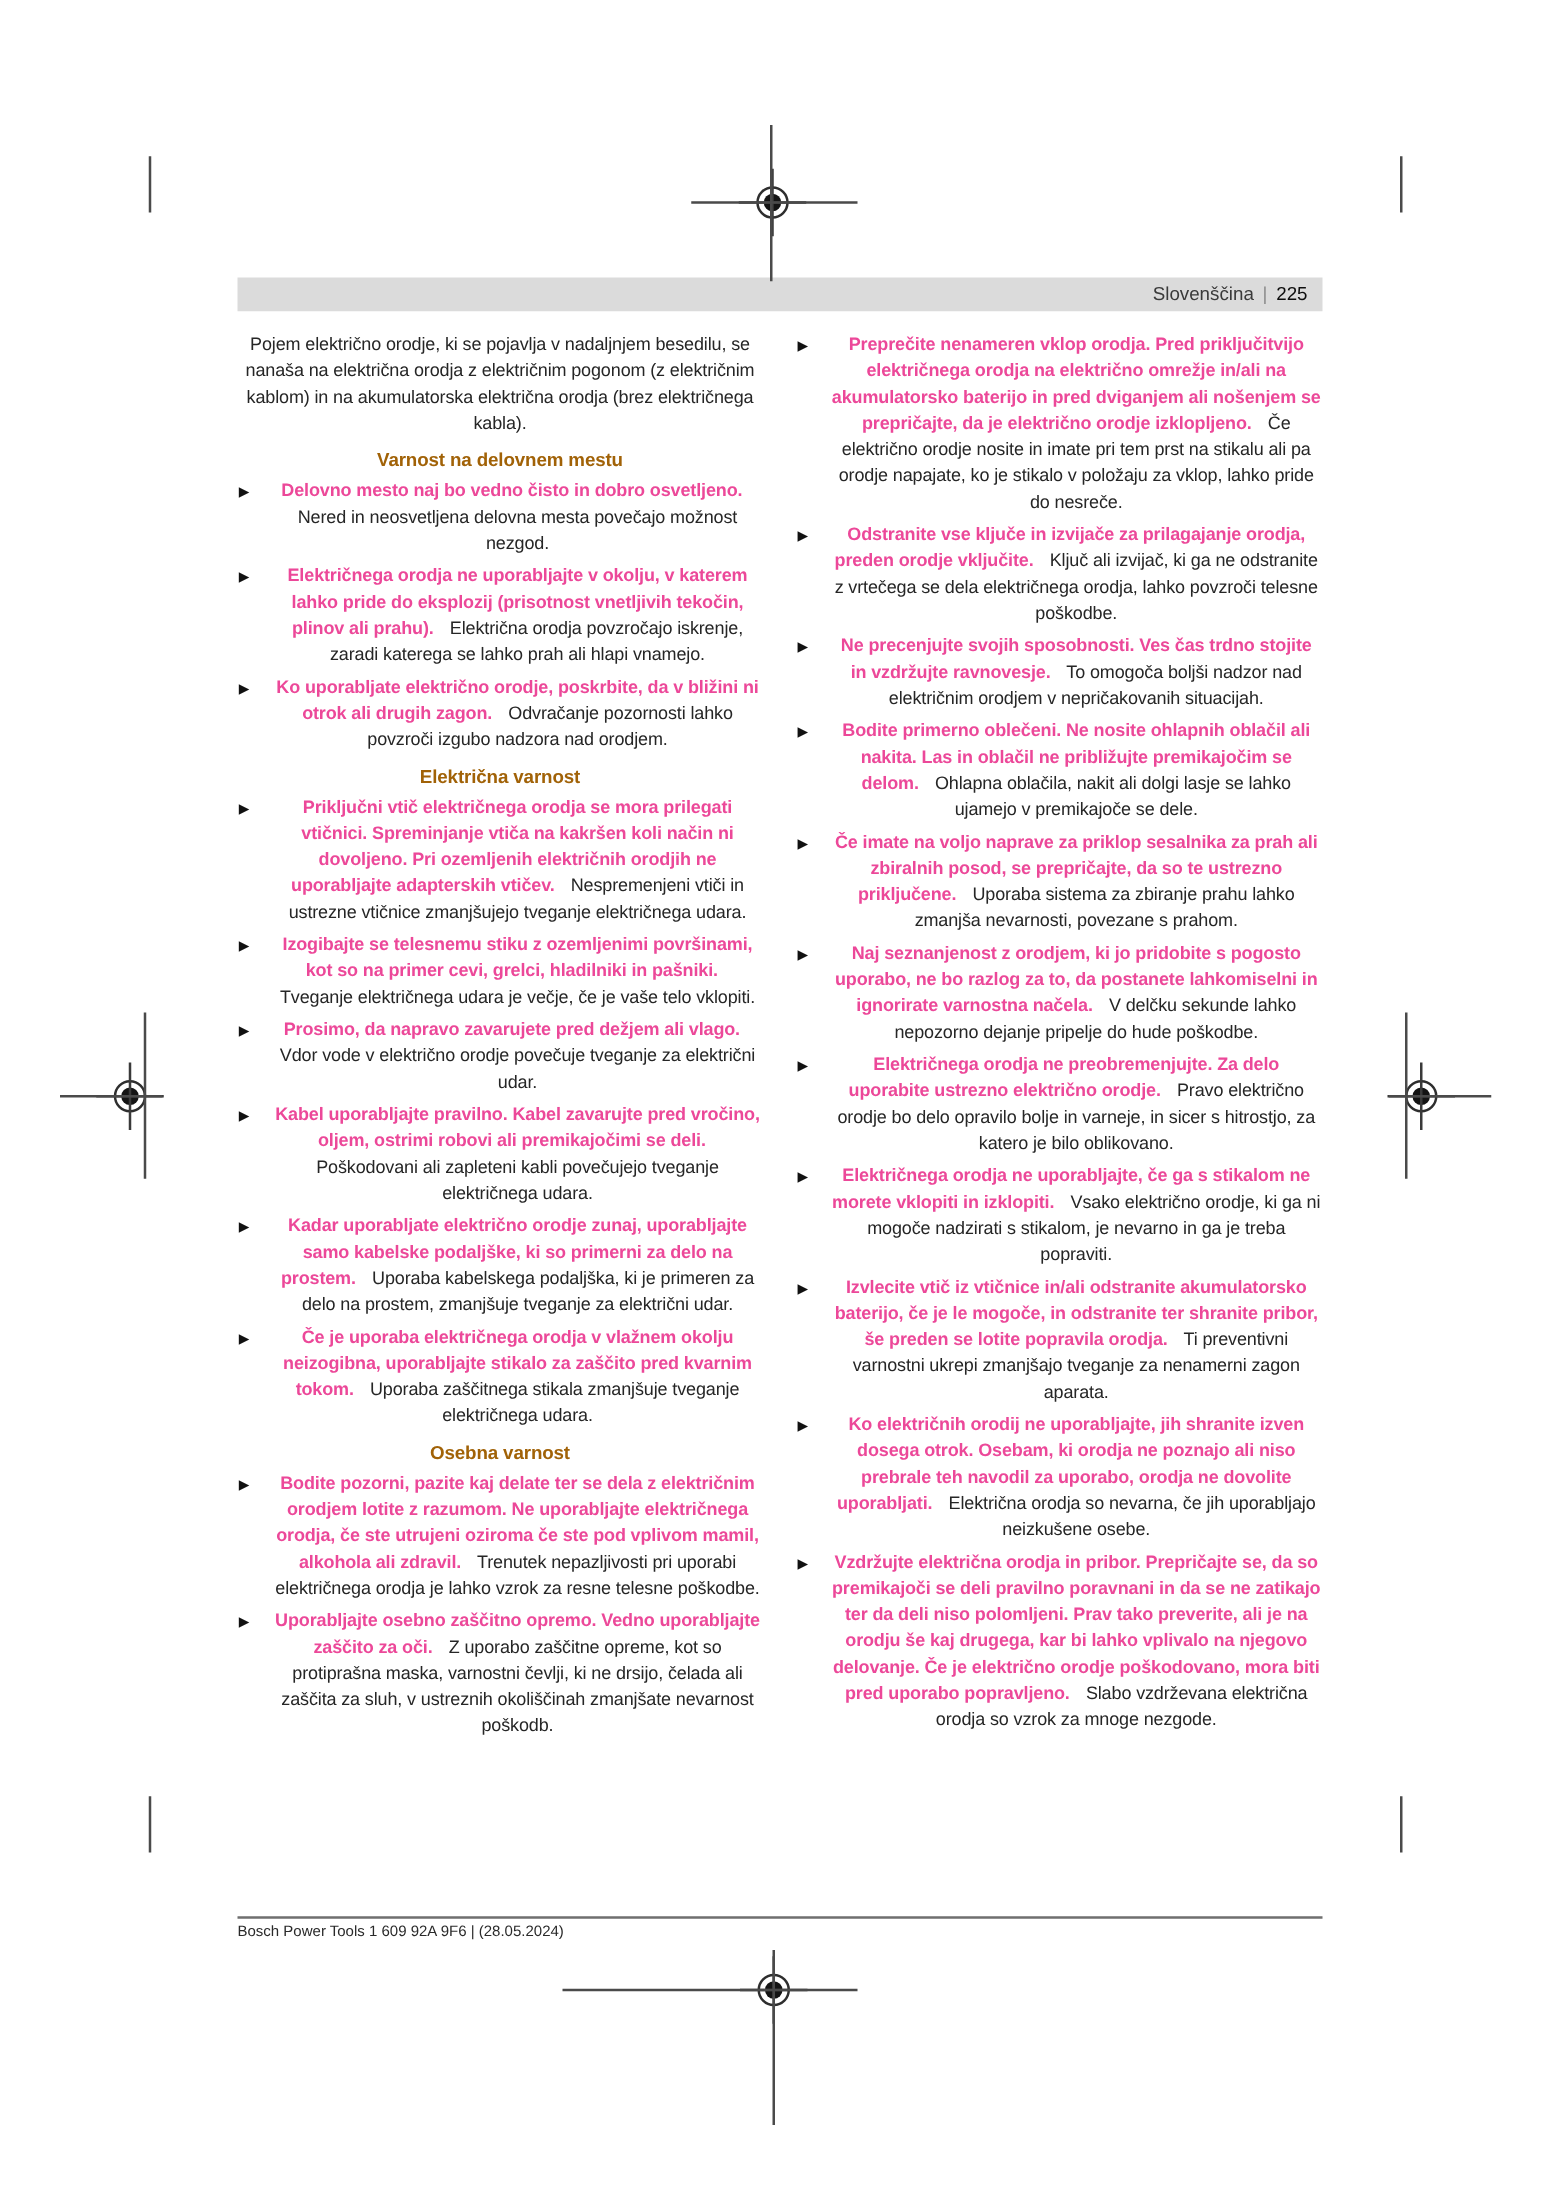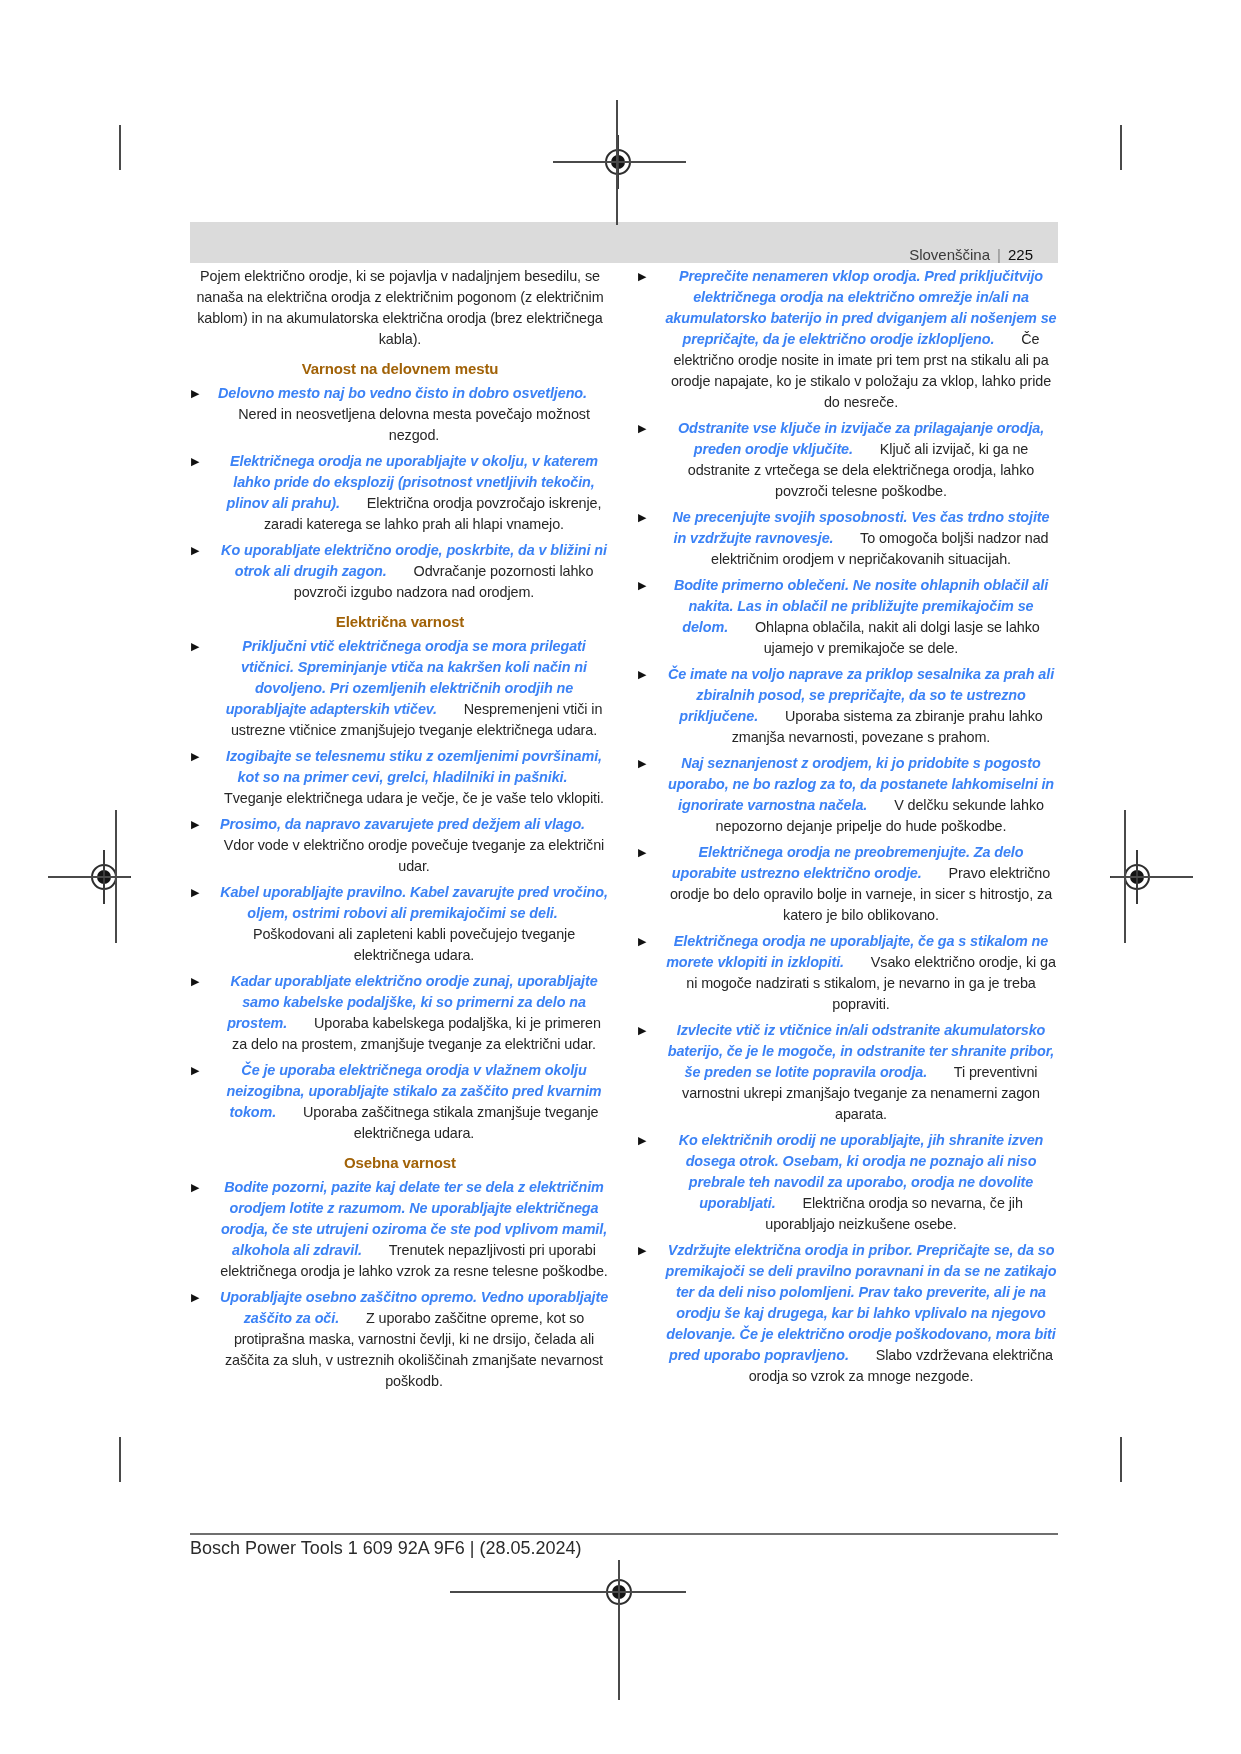--- a/index.html
+++ b/index.html
@@ -4,46 +4,46 @@
 <style>
   html,body { margin:0; padding:0; background:#ffffff; }
   .page {
     position:relative; width:1241px; height:1754px;
     background:#ffffff; overflow:hidden;
     font-family:"Liberation Sans", sans-serif;
     color:#262626;
   }
   
   .header-bar {
-    position:absolute; left:190px; top:222px; width:868px; height:41px;
-    background:#dbdbdb; display:flex; align-items:flex-end; justify-content:flex-end;
-    padding-right:25px; box-sizing:border-box;
+    position:absolute; left:190px; top:222px; width:868px; height:27px;
+    background:#dbdbdb; display:flex; align-items:center; justify-content:flex-end;
+    padding-right:12px; box-sizing:border-box;
     font-size:15px; color:#3a3a3a;
   }
   .header-bar .sep { color:#8a8a8a; padding:0 7px; }
   .header-bar .pnum { font-weight:normal; color:#0d0d0d; }
   
   .columns {
     position:absolute; left:190px; top:266px; width:868px;
     display:flex; gap:27px;
     font-size:14.4px; line-height:21px; letter-spacing:-0.1px;text-align:center;
   }
   .col { width:420px; }
   .blk { margin:0 0 5px 0; }
   .p  { }
   .h  { font-weight:bold; font-size:15px; color:#a16207; margin:8px 0 4px 0; }
   .b  { position:relative; padding-left:28px; }
-  .b b { color:#3b82f6; margin-right:23px;font-style:italic; }
+  .b b { color:#ec4899; margin-right:9px; }
   .tri {
     position:absolute; left:1px; top:3px;
     font-family:"DejaVu Sans", sans-serif; font-size:11px; line-height:15px; color:#111;
   }
   
   .footer-rule { position:absolute; left:190px; top:1533px; width:868px; height:2px; background:#6f6f6f; }
-  .footer-text { position:absolute; left:190px; top:1538px; font-size:18px; color:#2a2a2a; }
+  .footer-text { position:absolute; left:190px; top:1538px; font-size:12px; color:#2a2a2a; }
   
   .regmark { position:absolute; width:26px; height:26px; }
   .regmark .ring { position:absolute; left:0; top:0; right:0; bottom:0; border:2px solid #2e2e2e; border-radius:50%; box-sizing:border-box; }
   .regmark .dot  { position:absolute; left:6px; top:6px; width:14px; height:14px; background:#141414; border-radius:50%; }
   .regmark .ch   { position:absolute; left:-14px; right:-14px; top:12px; height:2px; background:#3a3a3a; }
   .regmark .cv   { position:absolute; top:-14px; bottom:-14px; left:12px; width:2px; background:#3a3a3a; }
   .mline { position:absolute; background:#4a4a4a; }
 </style>
 </head>
 <body>

